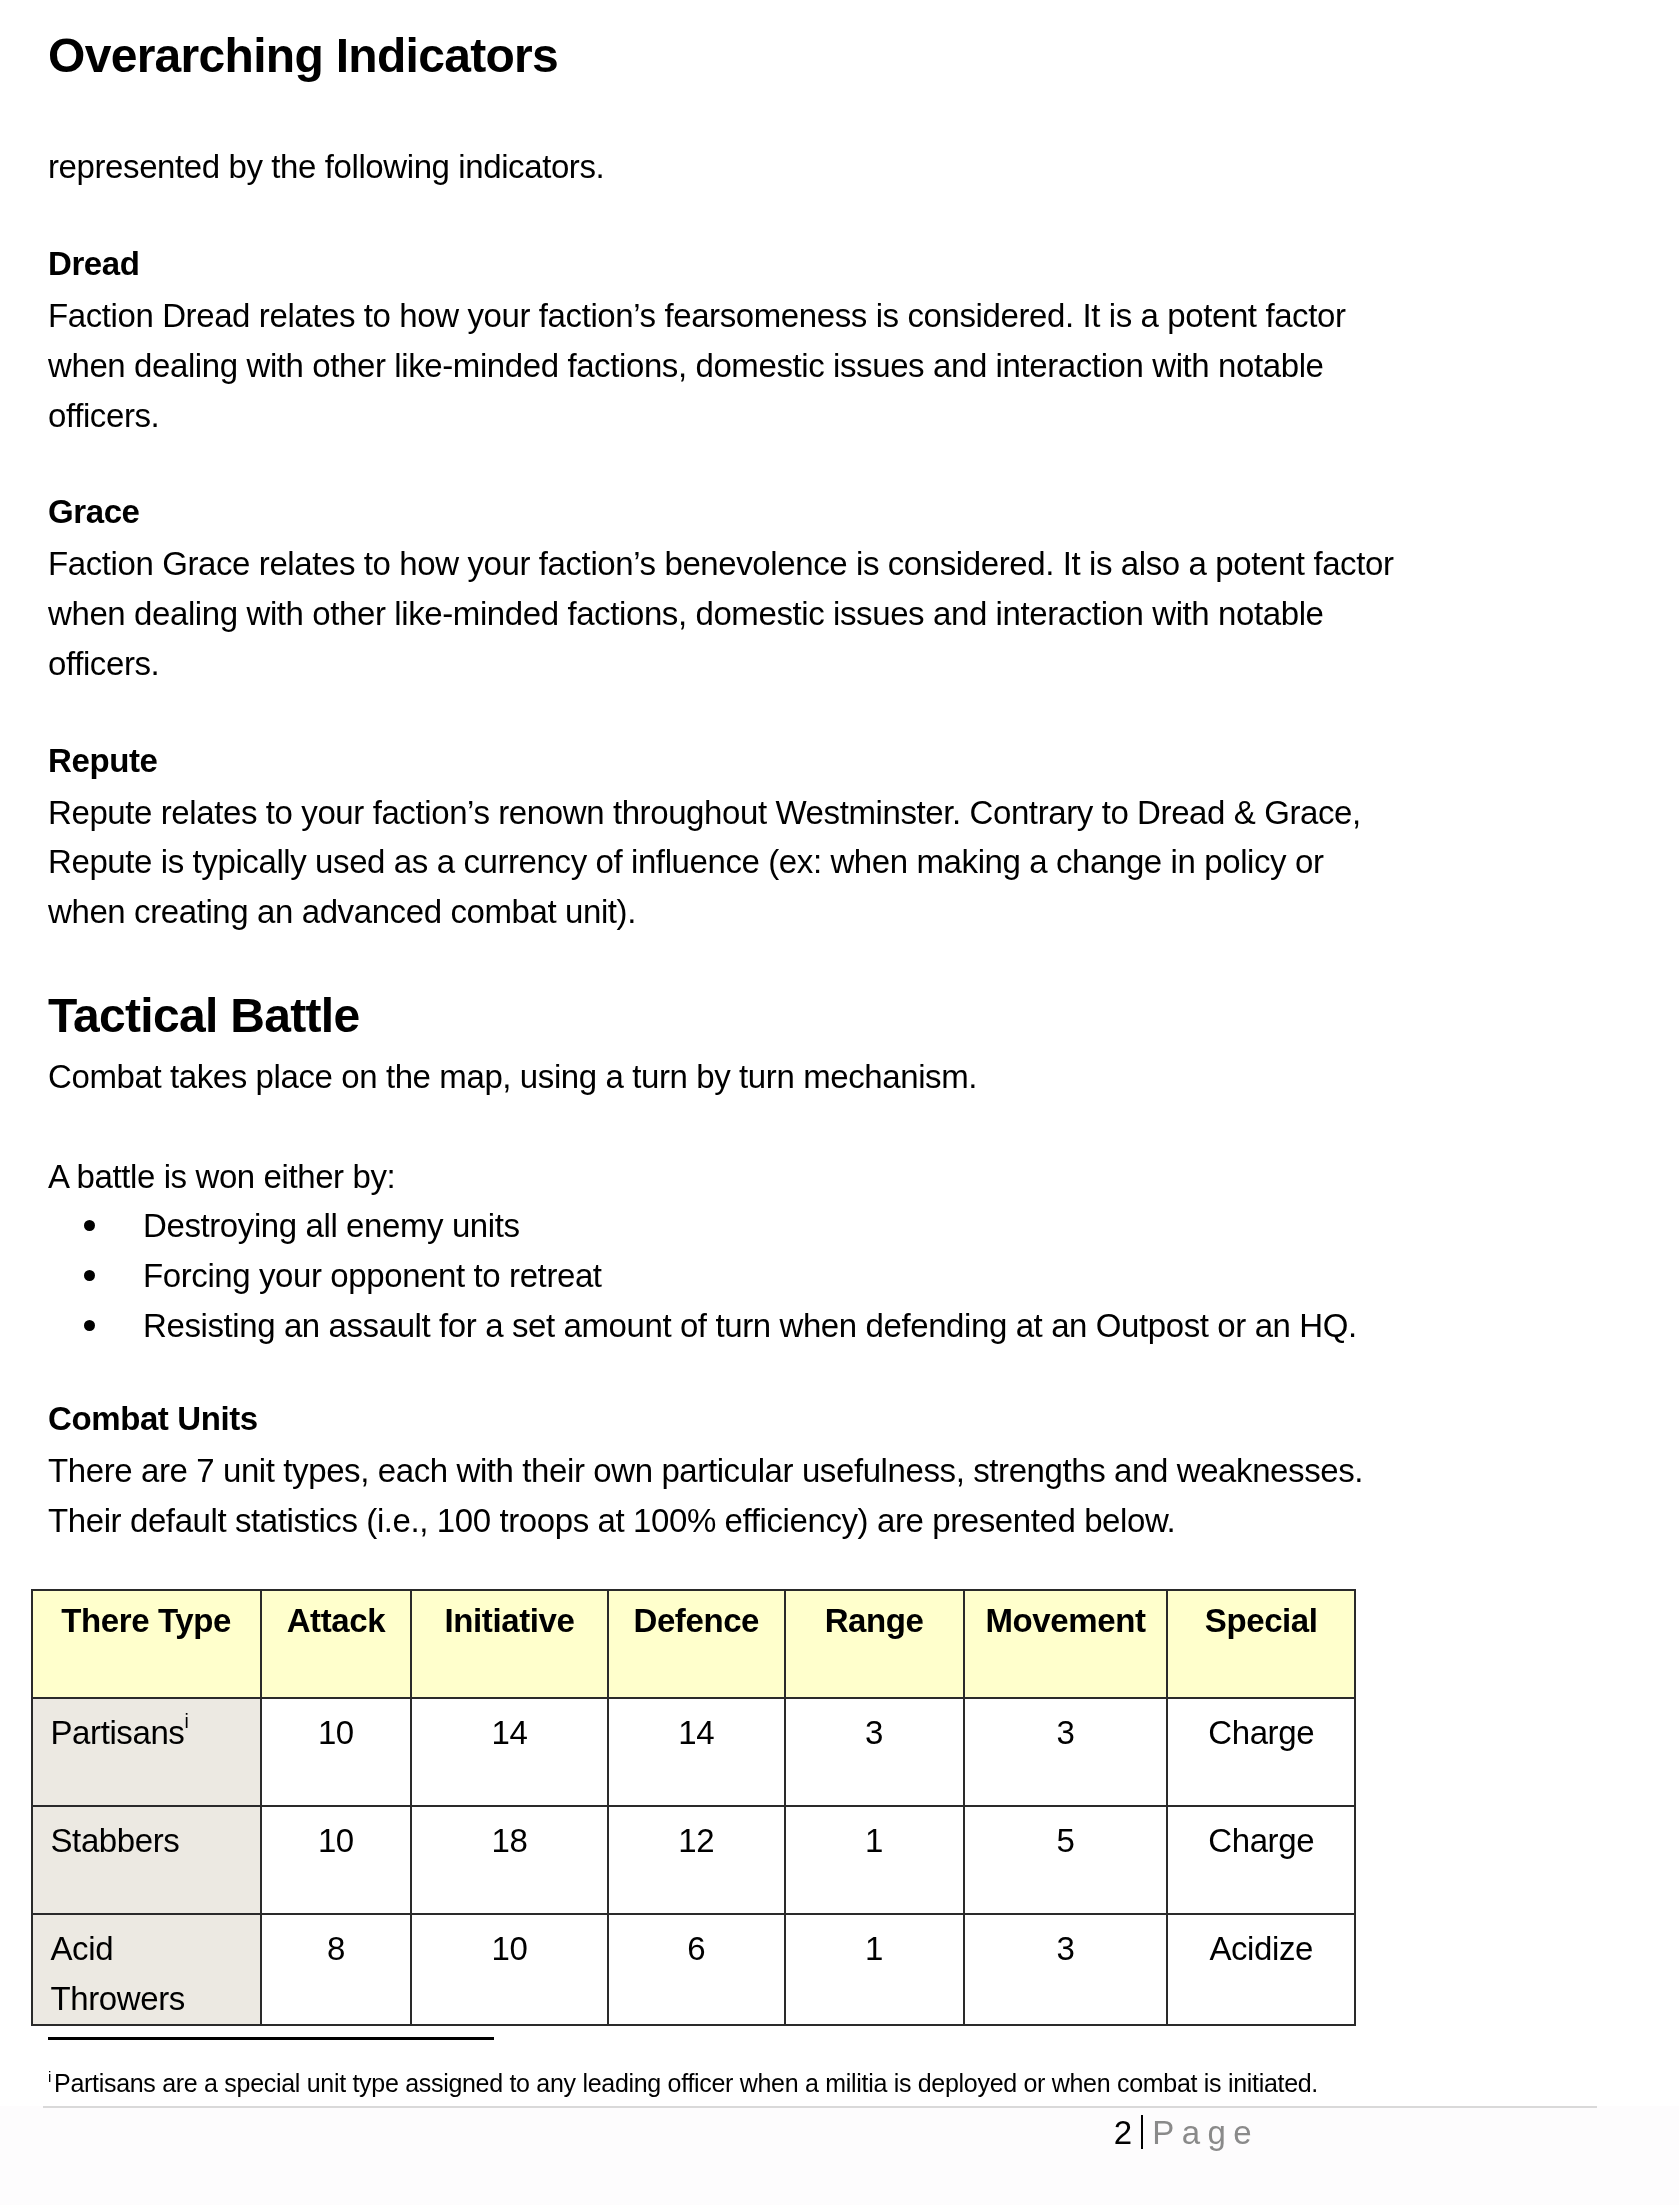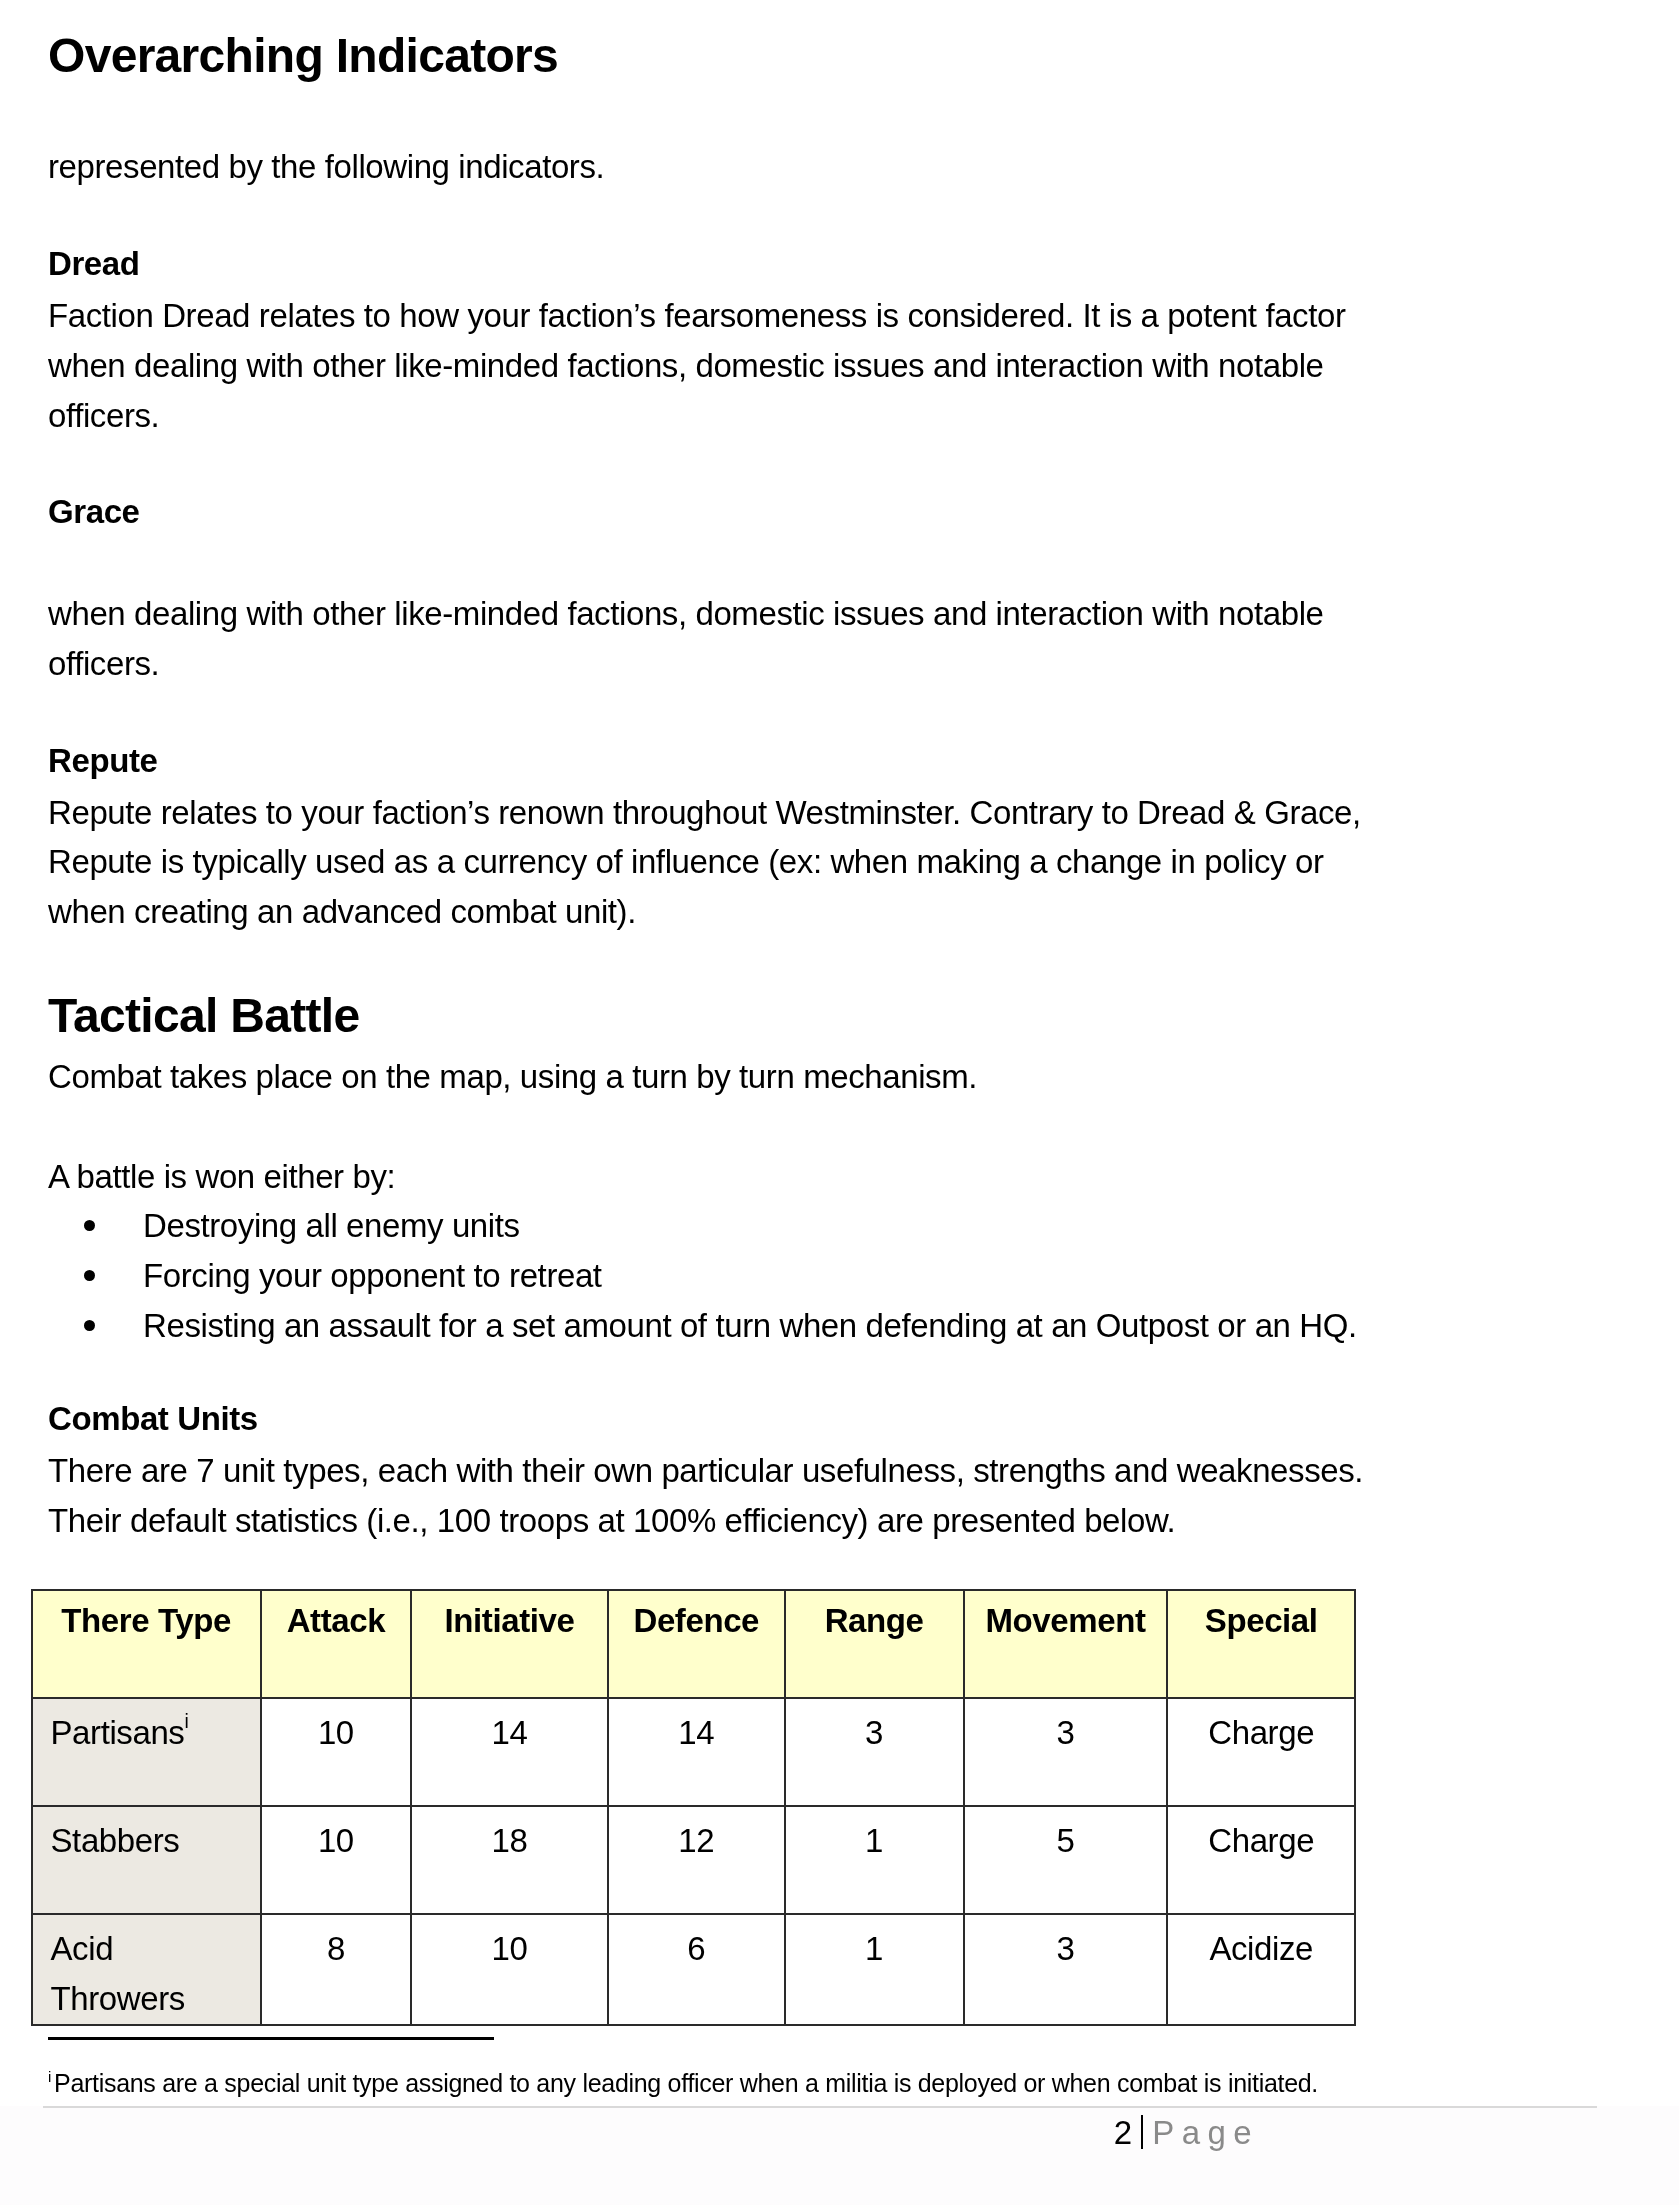--- a/index.html
+++ b/index.html
@@ -44,20 +44,21 @@
 
   <div class="abs h1" style="top:28px;">Overarching Indicators</div>
   <div class="abs p" style="top:142px;">represented by the following indicators.</div>
 
   <div class="abs h3" style="top:245px;">Dread</div>
   <div class="abs p" style="top:291px;">Faction Dread relates to how your faction’s fearsomeness is considered. It is a potent factor</div>
   <div class="abs p" style="top:341px;">when dealing with other like-minded factions, domestic issues and interaction with notable</div>
   <div class="abs p" style="top:391px;">officers.</div>
 
   <div class="abs h3" style="top:493px;">Grace</div>
+  <div class="abs p" style="top:539px;">Faction Grace relates to how your faction’s benevolence is considered. It is also a potent factor</div>
   <div class="abs p" style="top:589px;">when dealing with other like-minded factions, domestic issues and interaction with notable</div>
   <div class="abs p" style="top:639px;">officers.</div>
 
   <div class="abs h3" style="top:742px;">Repute</div>
   <div class="abs p" style="top:788px;">Repute relates to your faction’s renown throughout Westminster. Contrary to Dread &amp; Grace,</div>
   <div class="abs p" style="top:837px;">Repute is typically used as a currency of influence (ex: when making a change in policy or</div>
   <div class="abs p" style="top:887px;">when creating an advanced combat unit).</div>
 
   <div class="abs h1" style="top:988px;">Tactical Battle</div>
   <div class="abs p" style="top:1052px;">Combat takes place on the map, using a turn by turn mechanism.</div>

